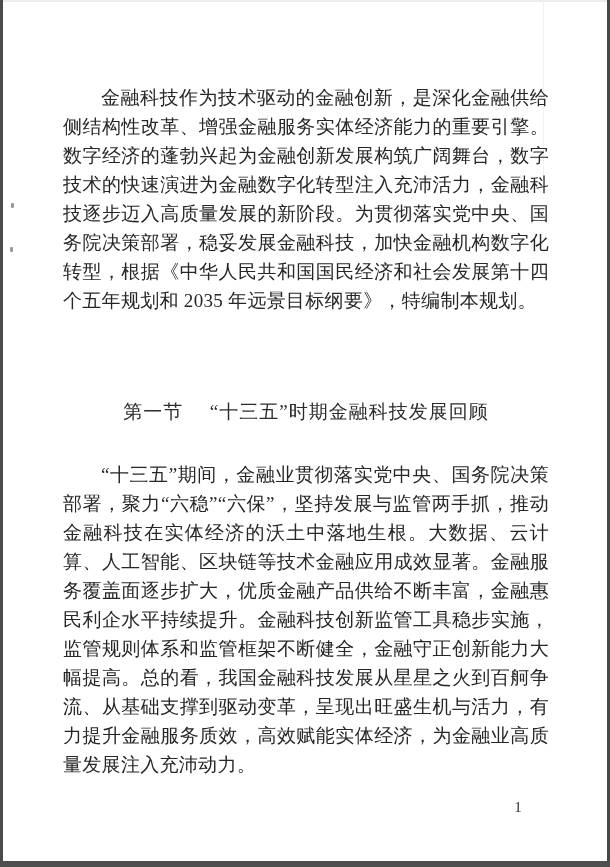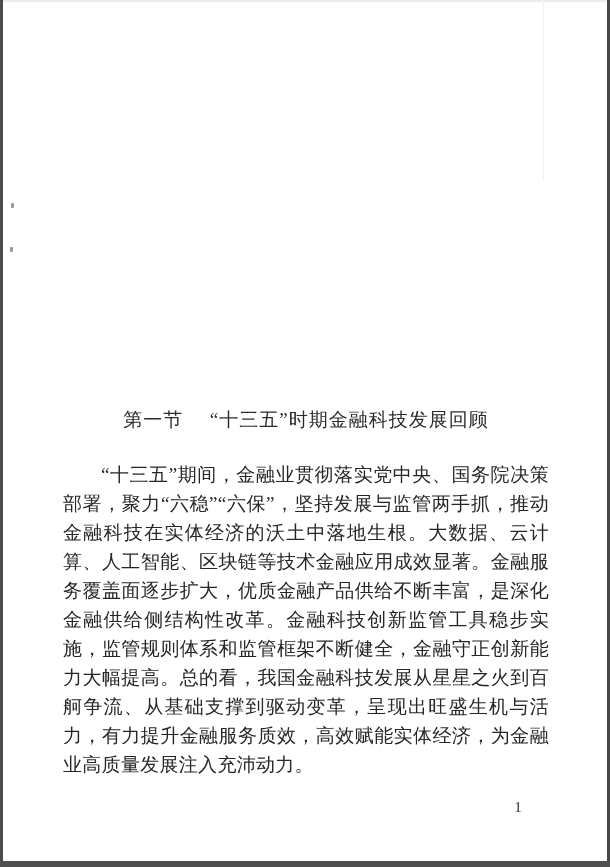--- a/index.html
+++ b/index.html
@@ -84,21 +84,20 @@
   }
   .section-heading {
     position: absolute;
     left: 63px; top: 399px;
     width: 486px;
     text-align: center;
     font-size: 19px;
     letter-spacing: 1px;
     color: #2b2b2b;
     white-space: nowrap;
-    margin-top: 8px;
   }
   .section-heading .section-label {
     margin-right: 1.4em;
   }
   .page-number {
     position: absolute;
     left: 506px; top: 799px;
     width: 24px;
     text-align: center;
     font-size: 15px;
@@ -111,23 +110,24 @@
 <div id="page">
 
   <div class="edge-top"></div>
   <div class="fold-line"></div>
   <div class="edge-left"></div>
   <div class="edge-right"></div>
   <div class="edge-bottom"></div>
   <div class="speck speck-1"></div>
   <div class="speck speck-2"></div>
 
+  <div class="body-text para-1">金融科技作为技术驱动的金融创新，是深化金融供给侧结构性改革、增强金融服务实体经济能力的重要引擎。数字经济的蓬勃兴起为金融创新发展构筑广阔舞台，数字技术的快速演进为金融数字化转型注入充沛活力，金融科技逐步迈入高质量发展的新阶段。为贯彻落实党中央、国务院决策部署，稳妥发展金融科技，加快金融机构数字化转型，根据《中华人民共和国国民经济和社会发展第十四个五年规划和 2035 年远景目标纲要》，特编制本规划。</div>
 
 
   <div class="section-heading">
     <span class="section-label">第一节</span><span>“十三五”时期金融科技发展回顾</span>
   </div>
 
-  <div class="body-text para-2">“十三五”期间，金融业贯彻落实党中央、国务院决策部署，聚力“六稳”“六保”，坚持发展与监管两手抓，推动金融科技在实体经济的沃土中落地生根。大数据、云计算、人工智能、区块链等技术金融应用成效显著。金融服务覆盖面逐步扩大，优质金融产品供给不断丰富，是深化金融供给侧结构性改革。金融科技创新监管工具稳步实施，监管规则体系和监管框架不断健全，金融守正创新能力大幅提高。总的看，我国金融科技发展从星星之火到百舸争流、从基础支撑到驱动变革，呈现出旺盛生机与活力，有力提升金融服务质效，高效赋能实体经济，为金融业高质量发展注入充沛动力。</div>
+  <div class="body-text para-2">“十三五”期间，金融业贯彻落实党中央、国务院决策部署，聚力“六稳”“六保”，坚持发展与监管两手抓，推动金融科技在实体经济的沃土中落地生根。大数据、云计算、人工智能、区块链等技术金融应用成效显著。金融服务覆盖面逐步扩大，优质金融产品供给不断丰富，金融惠民利企水平持续提升。金融科技创新监管工具稳步实施，监管规则体系和监管框架不断健全，金融守正创新能力大幅提高。总的看，我国金融科技发展从星星之火到百舸争流、从基础支撑到驱动变革，呈现出旺盛生机与活力，有力提升金融服务质效，高效赋能实体经济，为金融业高质量发展注入充沛动力。</div>
 
   <div class="page-number">1</div>
 
 </div>
 
 </body></html>

